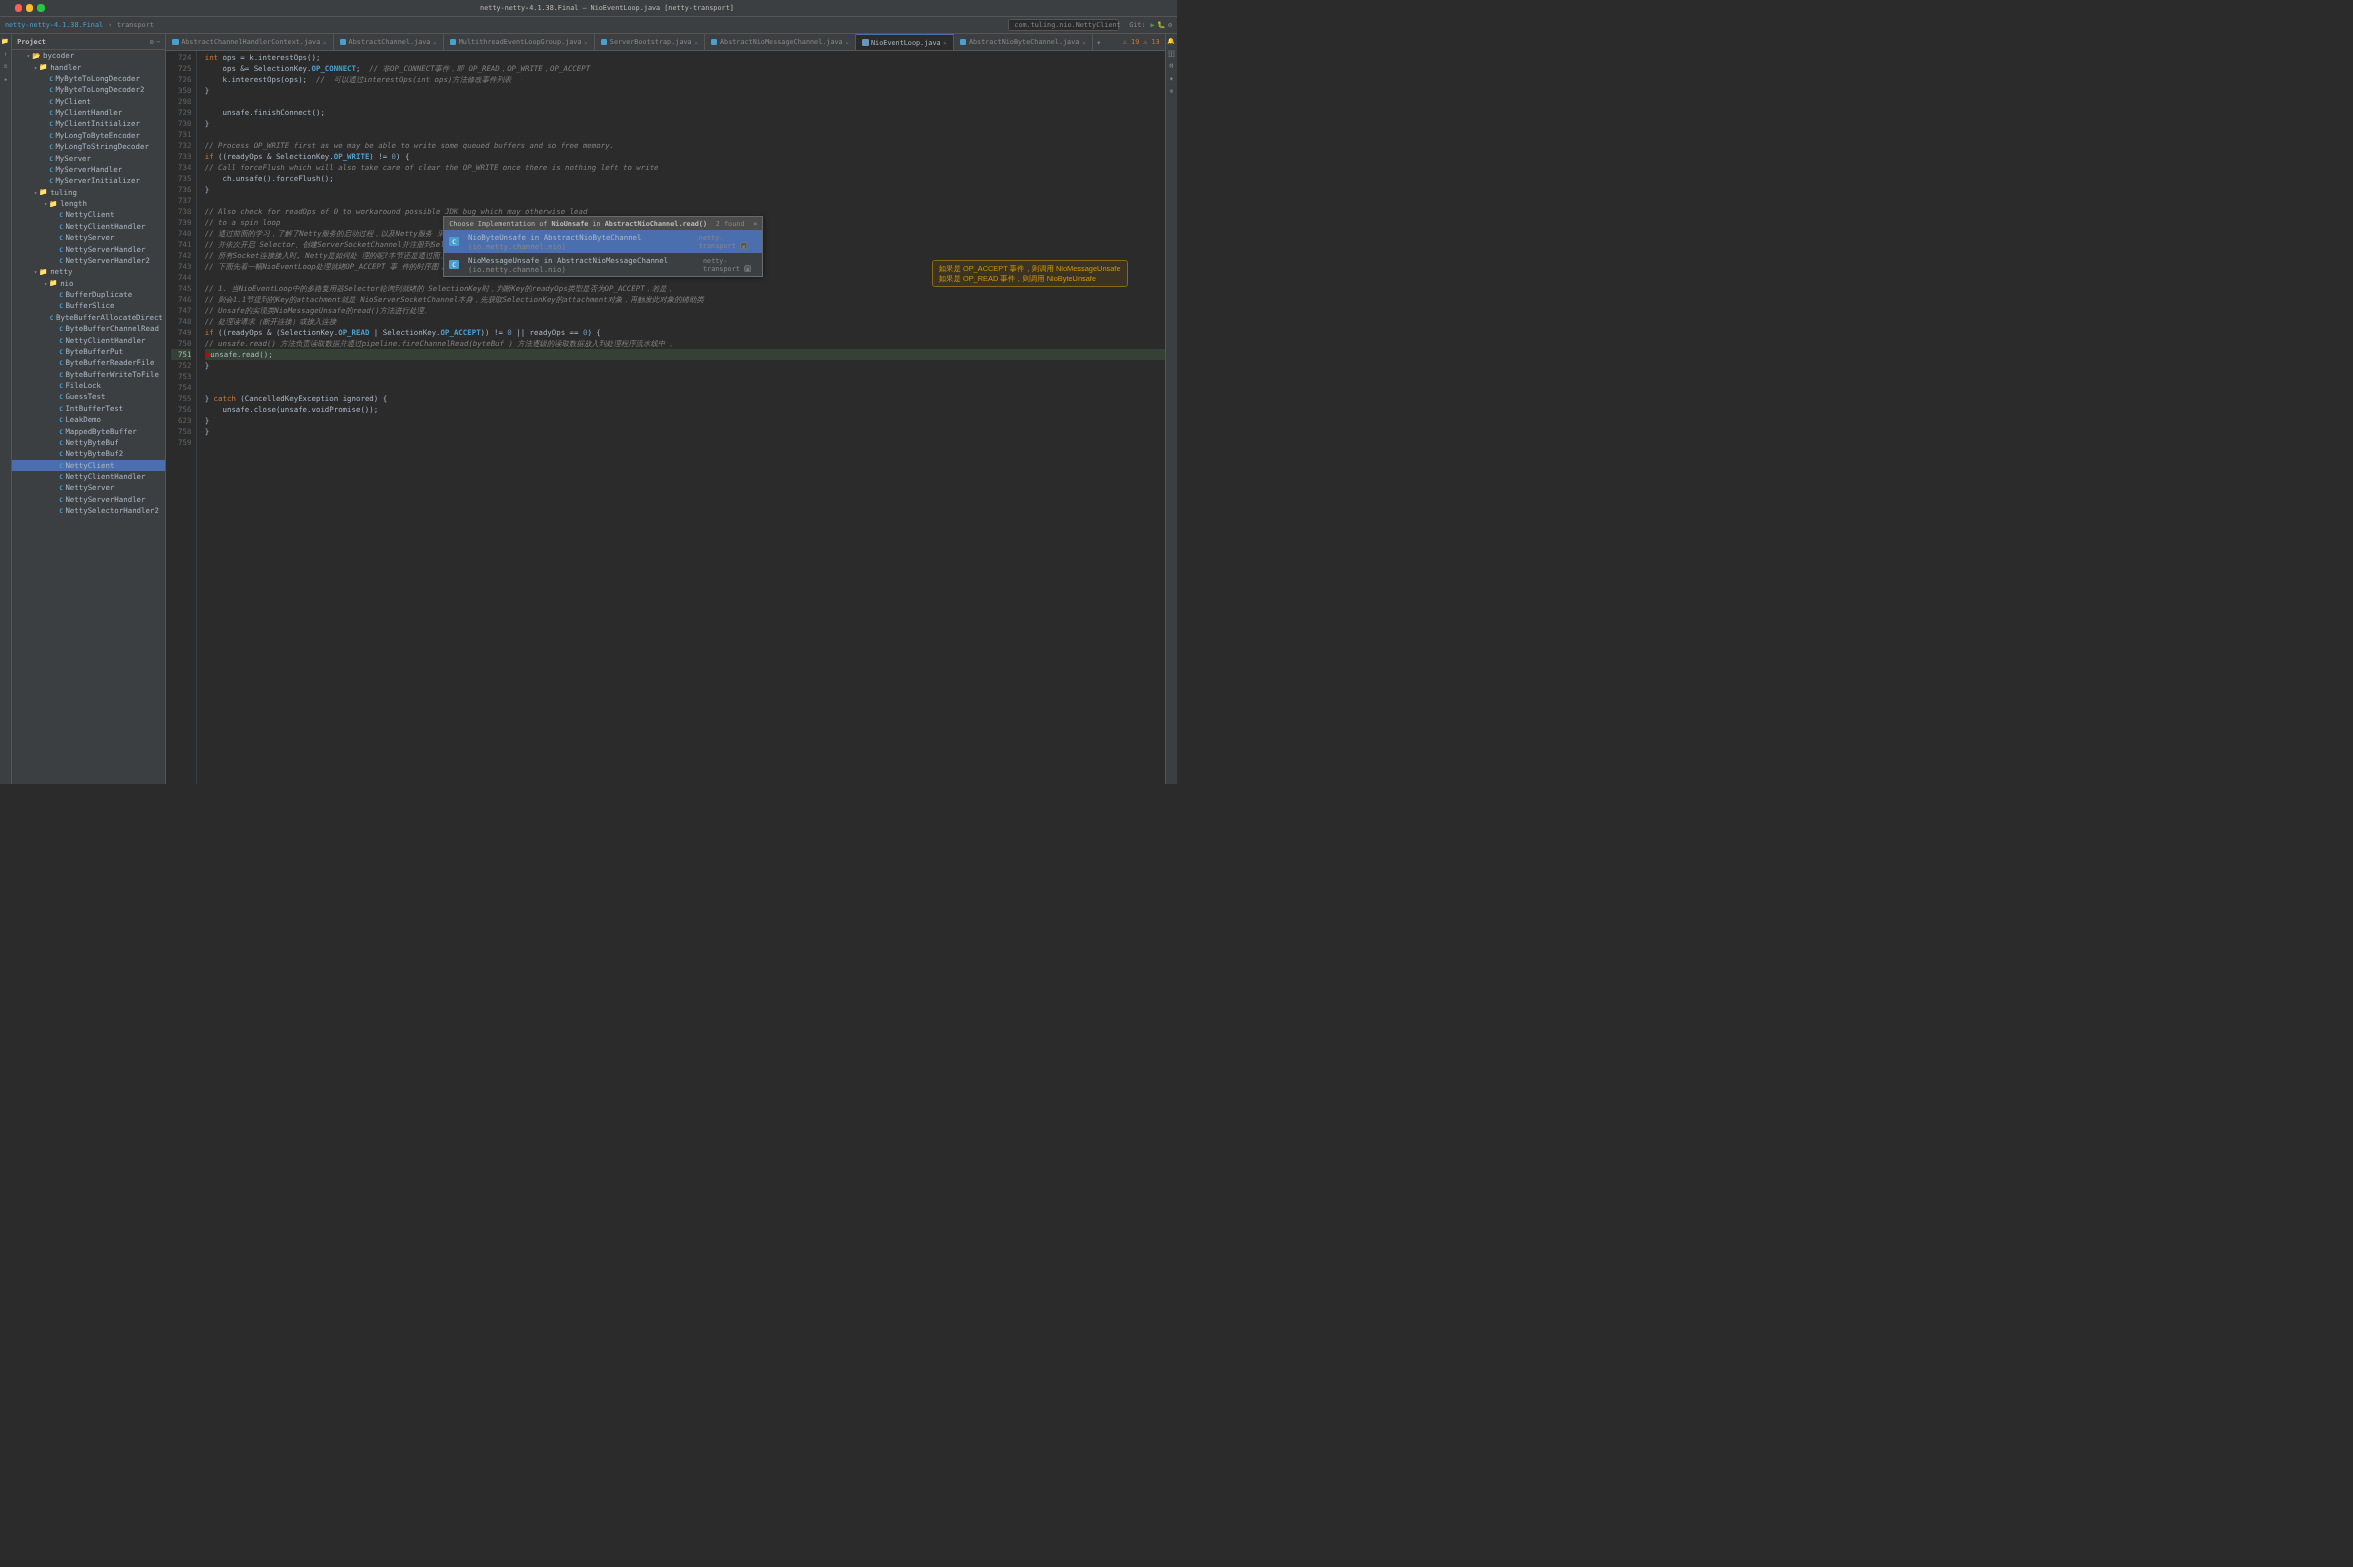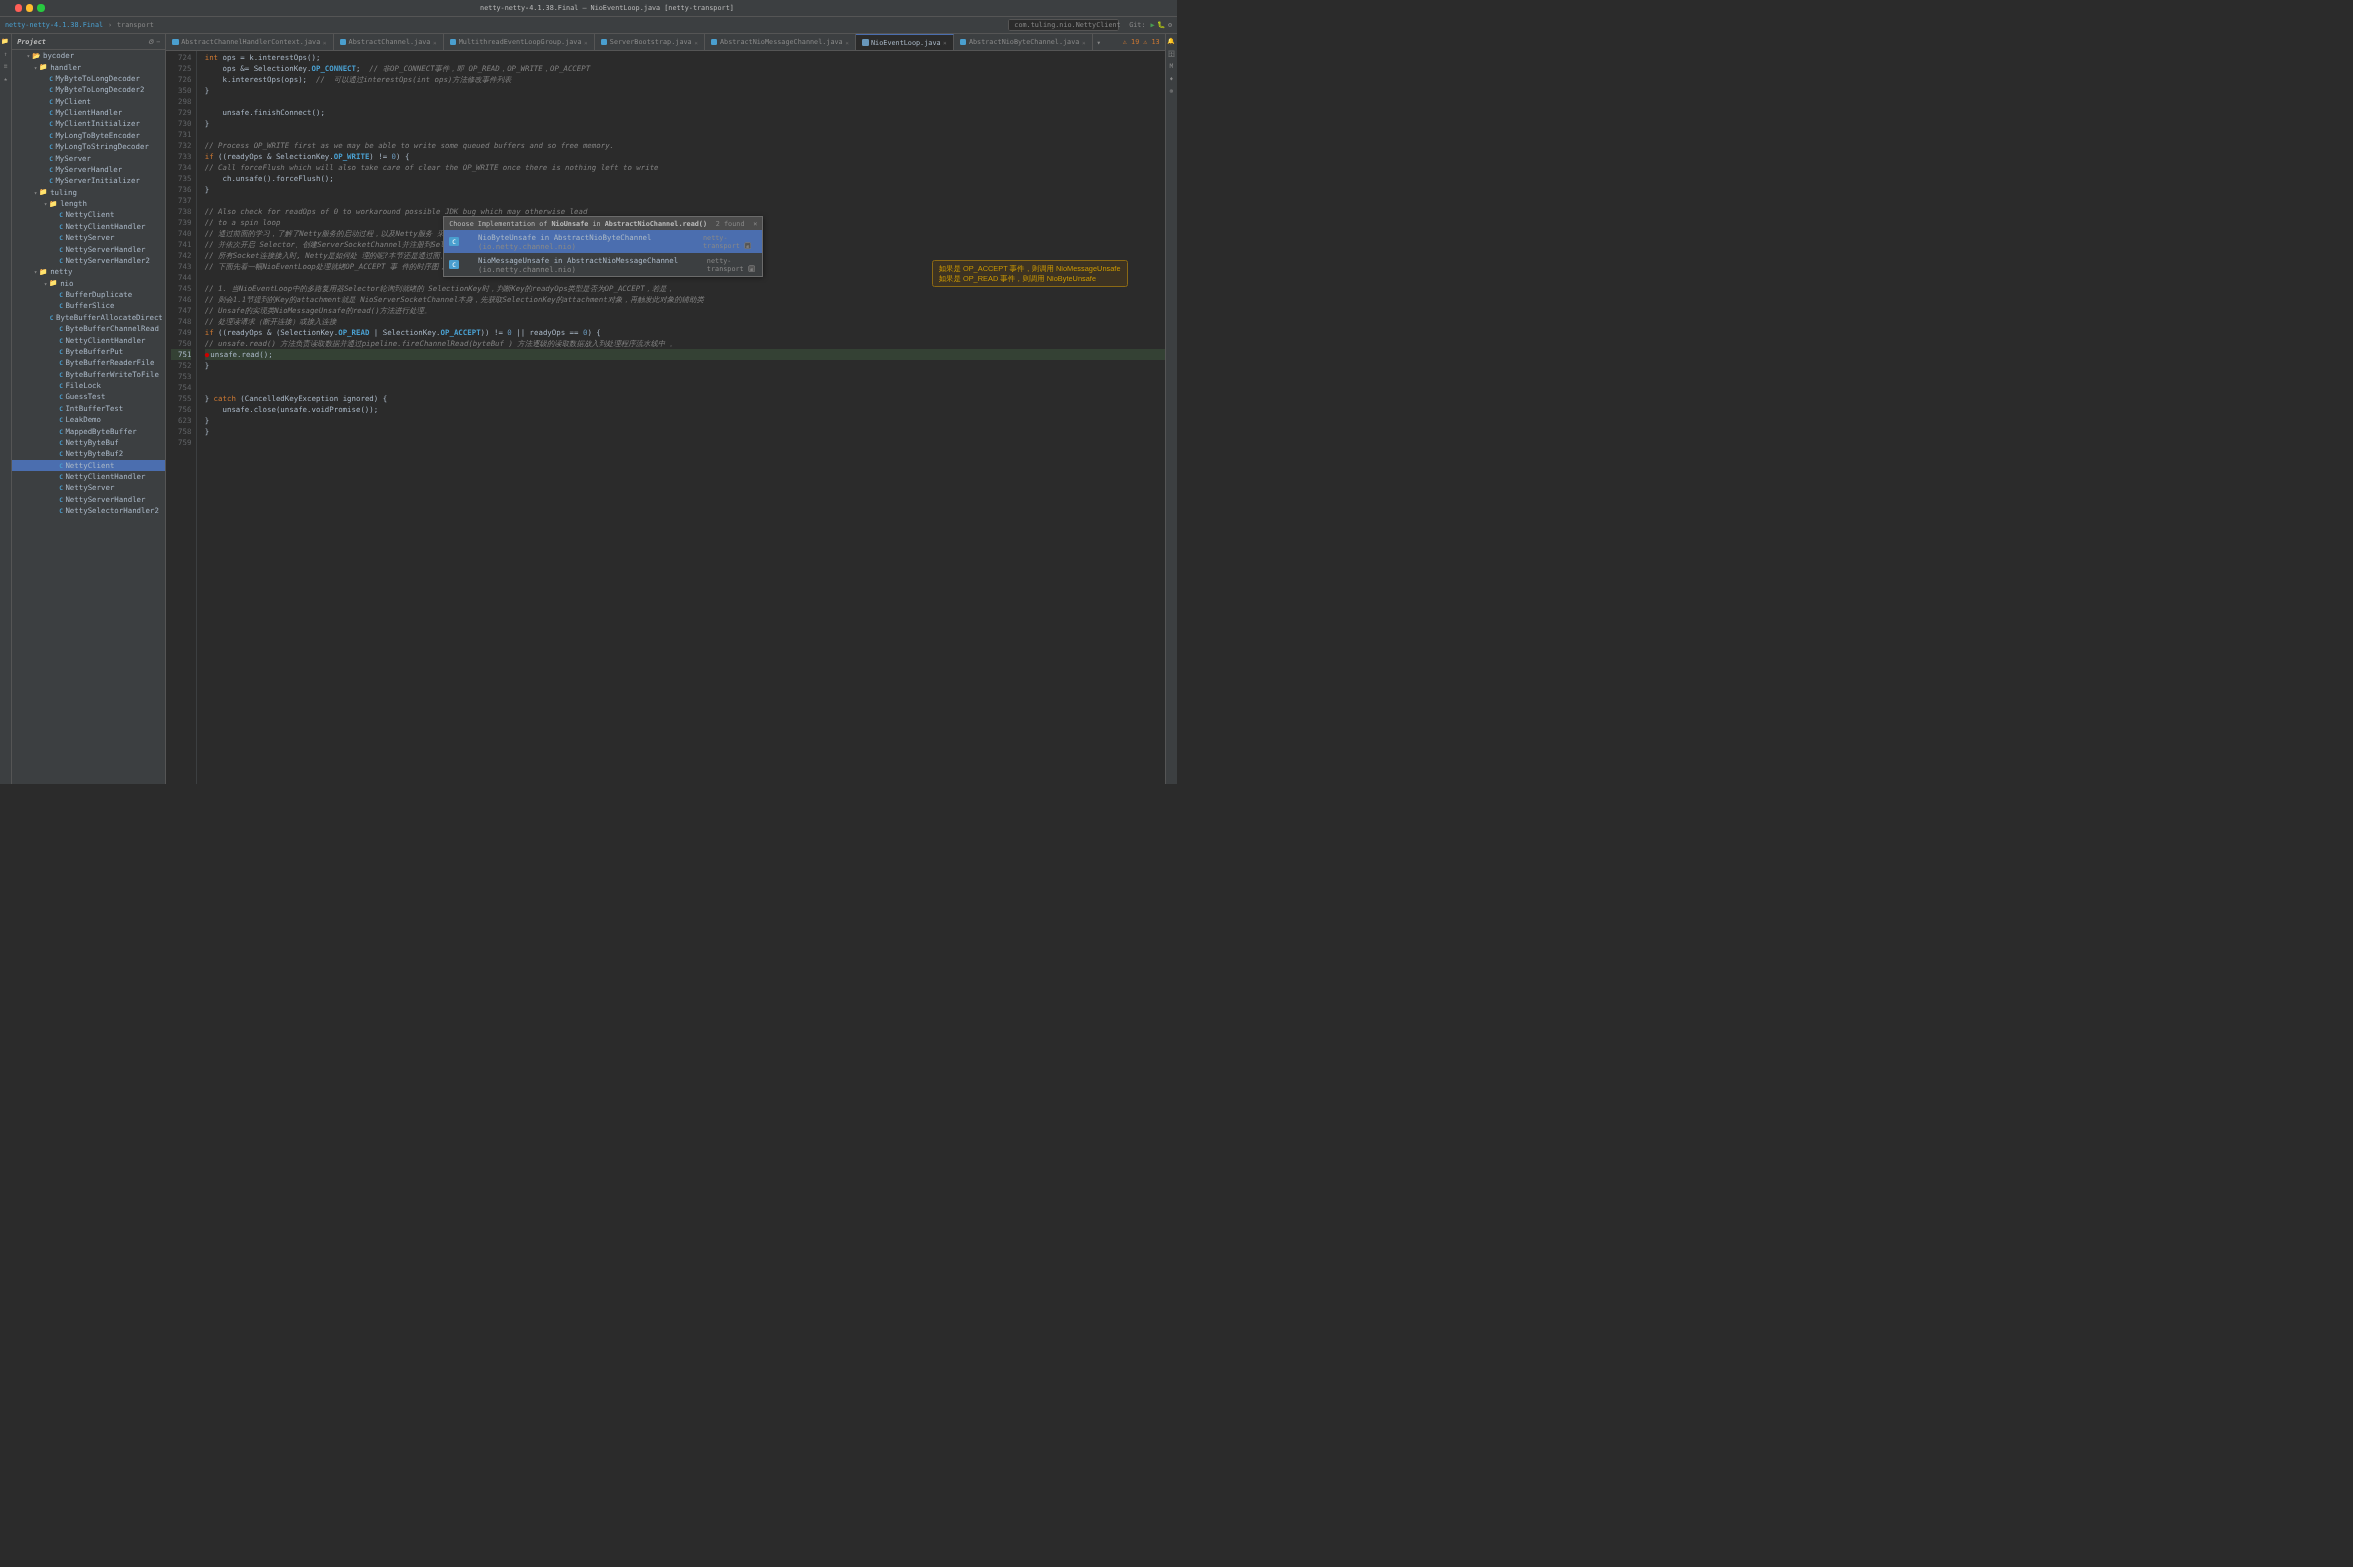--- a/index.html
+++ b/index.html
@@ -16,21 +16,21 @@
 
     
     .main-container { display: flex; height: calc(100vh - 17px); }
 
     
     .sidebar-icons { width: 12.3px; background: #3c3f41; display: flex; flex-direction: column; align-items: center; padding: 2.5px 0; gap: 2.5px; border-right: 0.6px solid #555; }
     .sidebar-icon { width: 9.8px; height: 9.8px; color: #888; font-size: 6.2px; cursor: pointer; display: flex; align-items: center; justify-content: center; }
 
     
     .project-panel { width: 154px; background: #3c3f41; border-right: 0.6px solid #555; display: flex; flex-direction: column; }
-    .panel-header { background: #3c3f41; padding: 2.5px 4.9px; display: flex; align-items: center; justify-content: space-between; border-bottom: 0.6px solid #555; height: 16px; font-style: italic; }
+    .panel-header { background: #3c3f41; padding: 2.5px 4.9px; display: flex; align-items: center; justify-content: space-between; border-bottom: 0.6px solid #555; height: 16px; }
     .panel-title { font-size: 6.8px; color: #bbb; font-weight: bold; }
     .panel-icons { display: flex; gap: 2.5px; }
     .panel-icon { color: #888; font-size: 6.8px; cursor: pointer; }
     .tree-container { flex: 1; overflow-y: auto; overflow-x: hidden; font-size: 7.4px; }
     .tree-item { padding: 0.6px 0; cursor: pointer; white-space: nowrap; }
     .tree-item.selected { background: #4b6eaf; }
     .tree-item-inner { display: flex; align-items: center; padding: 0.6px 2.5px; }
     .tree-indent { display: inline-block; }
     .tree-arrow { width: 7.4px; display: inline-block; text-align: center; color: #888; font-size: 6.2px; }
     .tree-icon { margin-right: 2.5px; font-size: 6.8px; }
@@ -53,21 +53,21 @@
 
     
     .code-editor { flex: 1; display: flex; overflow: hidden; position: relative; }
     .line-numbers { width: 31px; background: #2b2b2b; color: #606366; font-size: 7.4px; padding: 0 4.9px; text-align: right; overflow: hidden; border-right: 0.6px solid #3c3f41; line-height: 11px; user-select: none; padding-top: 1.2px; }
     .code-content { flex: 1; overflow: auto; padding: 1.2px 0 1.2px 7.4px; line-height: 11px; font-size: 7.4px; }
     .code-line { white-space: pre; height: 11px; display: flex; align-items: center; }
 
     
     .popup-overlay { position: absolute; background: #3c3f41; border: 0.6px solid #6b6b6b; box-shadow: 1.2px 1.2px 4.9px rgba(0,0,0,0.5); z-index: 100; }
     .popup-title { background: #4b4b4b; padding: 2.5px 4.9px; font-size: 6.8px; color: #bbb; display: flex; justify-content: space-between; align-items: center; }
-    .popup-item { padding: 2.5px 4.9px; display: flex; align-items: center; gap: 19px; cursor: pointer; }
+    .popup-item { padding: 2.5px 4.9px; display: flex; align-items: center; gap: 9px; cursor: pointer; }
     .popup-item:hover, .popup-item.selected { background: #4b6eaf; }
     .popup-item-text { font-size: 7.4px; color: #a9b7c6; }
     .popup-item-module { font-size: 6.8px; color: #888; margin-left: auto; }
 
     
     .right-sidebar { width: 12.3px; background: #3c3f41; border-left: 0.6px solid #555; display: flex; flex-direction: column; align-items: center; padding: 2.5px 0; gap: 2.5px; }
 
     
     .bottom-panel { height: 160px; background: #2b2b2b; border-top: 0.6px solid #555; display: flex; flex-direction: column; }
     .bottom-tab { padding: 2.5px 6.2px; font-size: 6.8px; color: #888; cursor: pointer; border-radius: 1.8px 1.8px 0 0; }

